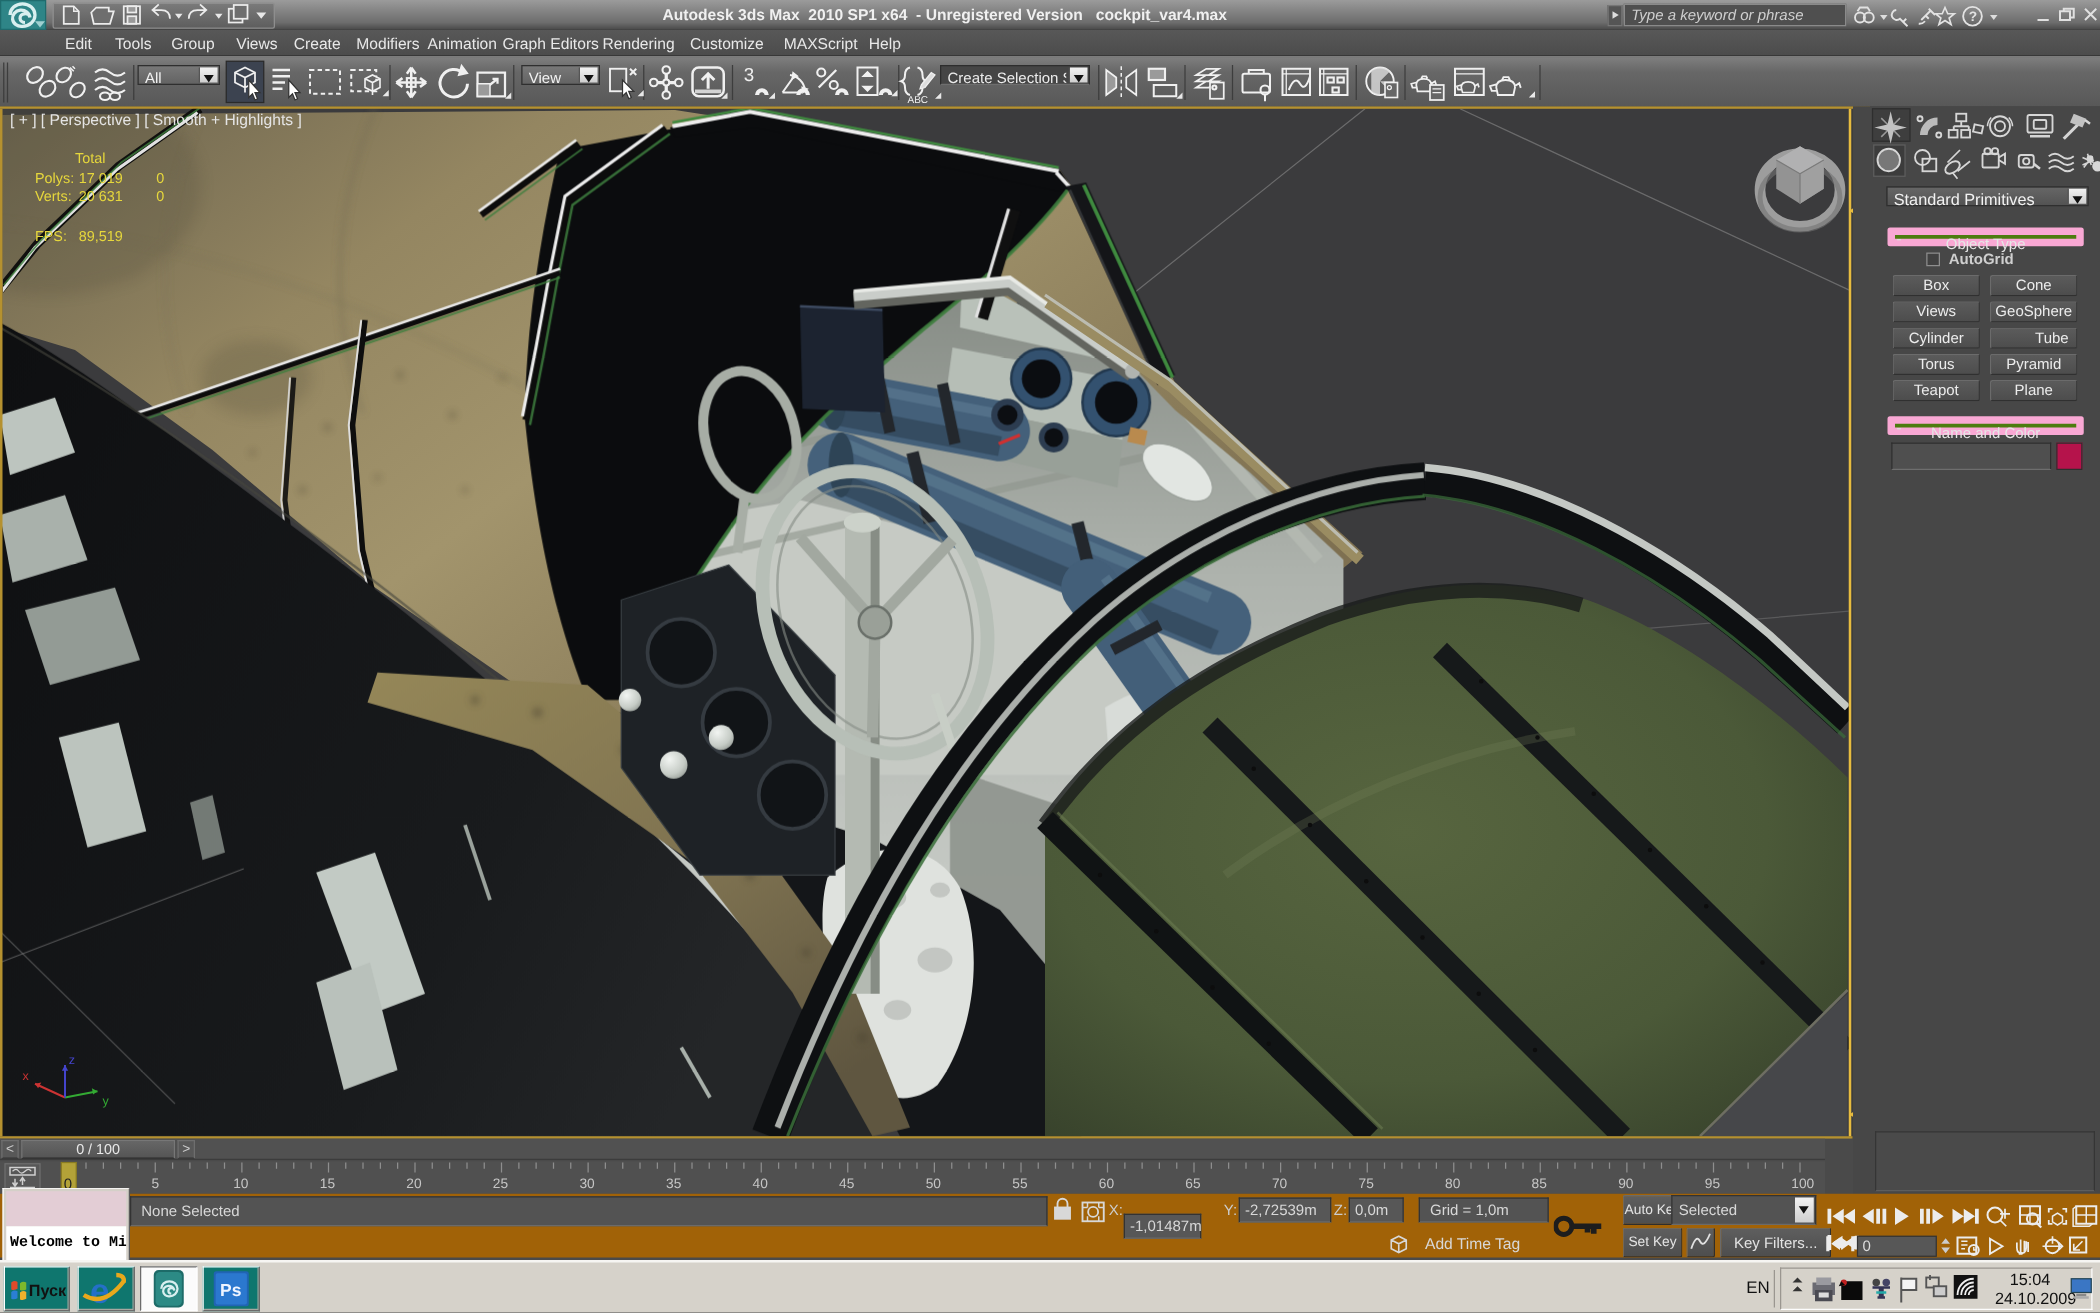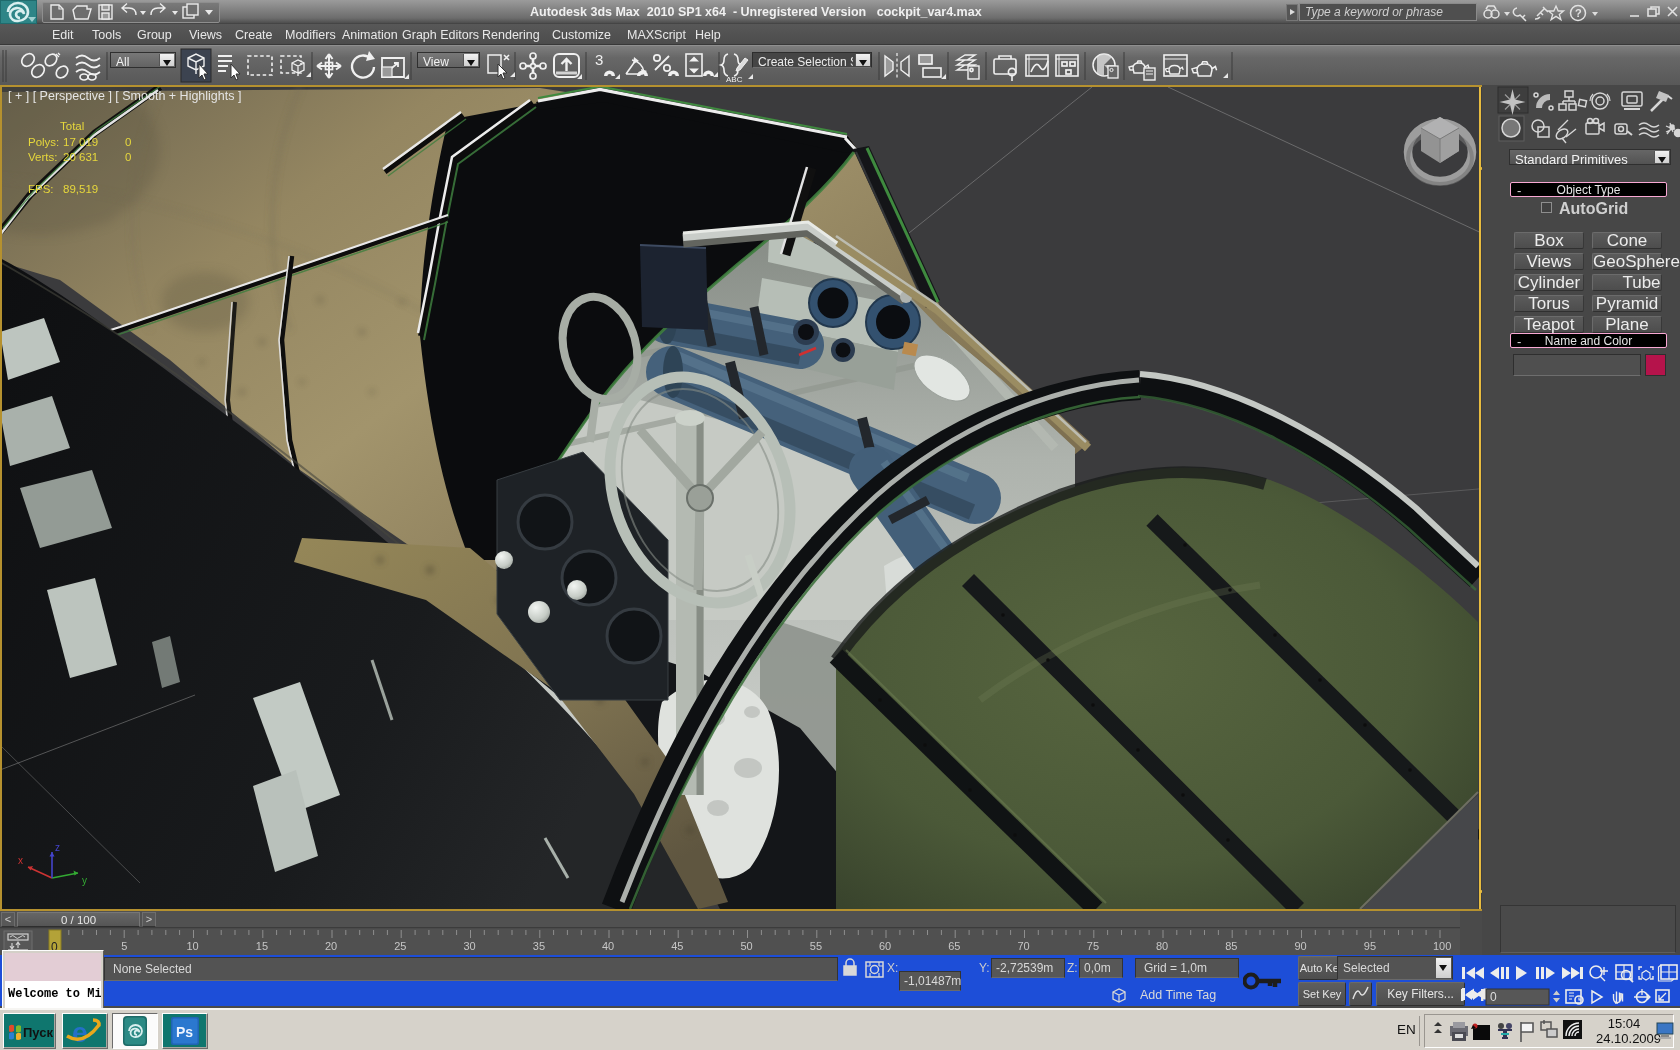--- a/index.html
+++ b/index.html
@@ -9,28 +9,28 @@
 #menubar{left:0;top:24px;width:1680px;height:21px;background:linear-gradient(#585858,#4c4c4c);border-bottom:1px solid #383838;}
 .menu{position:absolute;top:4px;font-size:12.5px;color:#e8e8e8;}
 #toolbar{left:0;top:45px;width:1680px;height:40px;background:linear-gradient(#7e7e7e,#676767 30%,#585858);border-top:1px solid #8f8f8f;}
 .dd{position:absolute;height:16px;background:linear-gradient(#787878,#636363);border:1px solid #2f2f2f;color:#f2f2f2;font-size:12px;}
 .dd .lbl{position:absolute;left:5px;top:2px;}
 .ddbtn{position:absolute;right:1px;top:1px;bottom:1px;width:15px;background:linear-gradient(#f2f2f2,#cfcfcf);border-left:1px solid #555;}
 .ddbtn:after{content:"";position:absolute;left:3px;top:6px;border:4px solid transparent;border-top:6px solid #111;}
 .sunk{background:#454545;border:1px solid #2d2d2d;border-bottom-color:#6e6e6e;color:#ececec;}
 #tslider{left:0;top:911px;width:1460px;height:17px;background:#515151;border-bottom:1px solid #3c3c3c;}
 #trackbar{left:0;top:929px;width:1460px;height:26px;background:#4f4f4f;}
-#statusbar{left:0;top:955px;width:1680px;height:51px;background:#1d4ed8;}
+#statusbar{left:0;top:955px;width:1680px;height:51px;background:#a16207;}
 .sfield{position:absolute;background:#535353;border:1px solid #333;border-bottom-color:#6a6a6a;color:#d8d8d8;font-size:12px;}
 .btn3{position:absolute;background:linear-gradient(#5e5e5e,#4e4e4e);border:1px solid #6a6a6a;border-bottom-color:#2e2e2e;border-right-color:#2e2e2e;color:#e4e4e4;font-size:12px;text-align:center;border-radius:2px;margin-left:12px;}
 #taskbar{left:0;top:1008px;width:1680px;height:42px;background:#d6d2ca;border-top:2px solid #f6f5f2;}
 .tbtn{position:absolute;top:3px;height:36px;background:#0f766e;border:1px solid;border-color:#fefefe #6c6c6c #6c6c6c #fefefe;box-shadow:inset -1px -1px 0 #a8a8a0;}
 #cmdpanel{left:1482px;top:85px;width:198px;height:921px;background:#474747;}
-.cbtn{position:absolute;width:70px;height:17px;background:linear-gradient(#5b5b5b,#4d4d4d);border:1px solid #6b6b6b;border-bottom-color:#303030;border-right-color:#383838;border-radius:2px;color:#ececec;font-size:17px;text-align:center;line-height:15px;margin-top:12px;}
-.rollhead{position:absolute;left:28px;width:157px;height:15px;background:#000000;border:1px solid #f9a8d4;border-radius:2px;color:#e6e6e6;font-size:12px;text-align:center;line-height:14px;}
+.cbtn{position:absolute;width:70px;height:17px;background:linear-gradient(#5b5b5b,#4d4d4d);border:1px solid #6b6b6b;border-bottom-color:#303030;border-right-color:#383838;border-radius:2px;color:#ececec;font-size:12px;text-align:center;line-height:15px;}
+.rollhead{position:absolute;left:28px;width:157px;height:15px;background:#4d7c0f;border:6px solid #f9a8d4;border-radius:2px;color:#e6e6e6;font-size:12px;text-align:center;line-height:14px;}
 </style></head>
 <body>
 
 <div class="abs" id="titlebar">
  <div class="abs" style="left:42px;top:2px;width:178px;height:21px;background:linear-gradient(#7a7a7a,#5e5e5e);border:1px solid #8e8e8e;border-radius:2px;"></div>
  <svg class="abs" style="left:0;top:0" width="1680" height="24">
   <rect x="0" y="0" width="37" height="24" fill="#1f6b6d"></rect>
   <rect x="1" y="1" width="35" height="22" fill="#2e8587"></rect>
   <path d="M8,12 a10,9 0 1 1 10,9 a7,6.5 0 1 1 6,-7 a4,3.5 0 1 0 -4,4" fill="none" stroke="#d8efef" stroke-width="2.6"></path>
   <path d="M28,17 l8,0 l-4,5 z" fill="#9fd0d0"></path>
@@ -618,21 +618,21 @@
         <circle cx="180" cy="18" r="3.5" fill="#d6d6d6"></circle>
   </g>
  </svg>
  <div class="dd" style="left:27px;top:64px;width:162px;background:linear-gradient(#666,#535353);">
       <span class="lbl" style="font-size:13px;">Standard Primitives</span>
       <div class="ddbtn"></div>
     </div>
  <div class="rollhead" style="top:97px;">Object Type</div>
  <div class="abs" style="left:35px;top:98px;color:#ddd;font-size:13px;">-</div>
  <div class="abs" style="left:59px;top:117px;width:11px;height:11px;background:#414141;border:1px solid #8e8e8e;"></div>
- <div class="abs" style="left:77px;top:115px;color:#cfcfcf;font-size:16px;font-weight:bold;text-align:right;">AutoGrid</div>
+ <div class="abs" style="left:77px;top:115px;color:#cfcfcf;font-size:12px;font-weight:bold;text-align:right;">AutoGrid</div>
  <div class="cbtn" style="left:32px;top:135px;">Box</div>
     <div class="cbtn" style="left:110px;top:135px;">Cone</div>
  <div class="cbtn" style="left:32px;top:156px;">Views</div>
     <div class="cbtn" style="left:110px;top:156px;">GeoSphere</div>
  <div class="cbtn" style="left:32px;top:177px;">Cylinder</div>
     <div class="cbtn" style="left:110px;top:177px;padding-left:29px;">Tube</div>
  <div class="cbtn" style="left:32px;top:198px;">Torus</div>
     <div class="cbtn" style="left:110px;top:198px;">Pyramid</div>
  <div class="cbtn" style="left:32px;top:219px;">Teapot</div>
     <div class="cbtn" style="left:110px;top:219px;">Plane</div>

